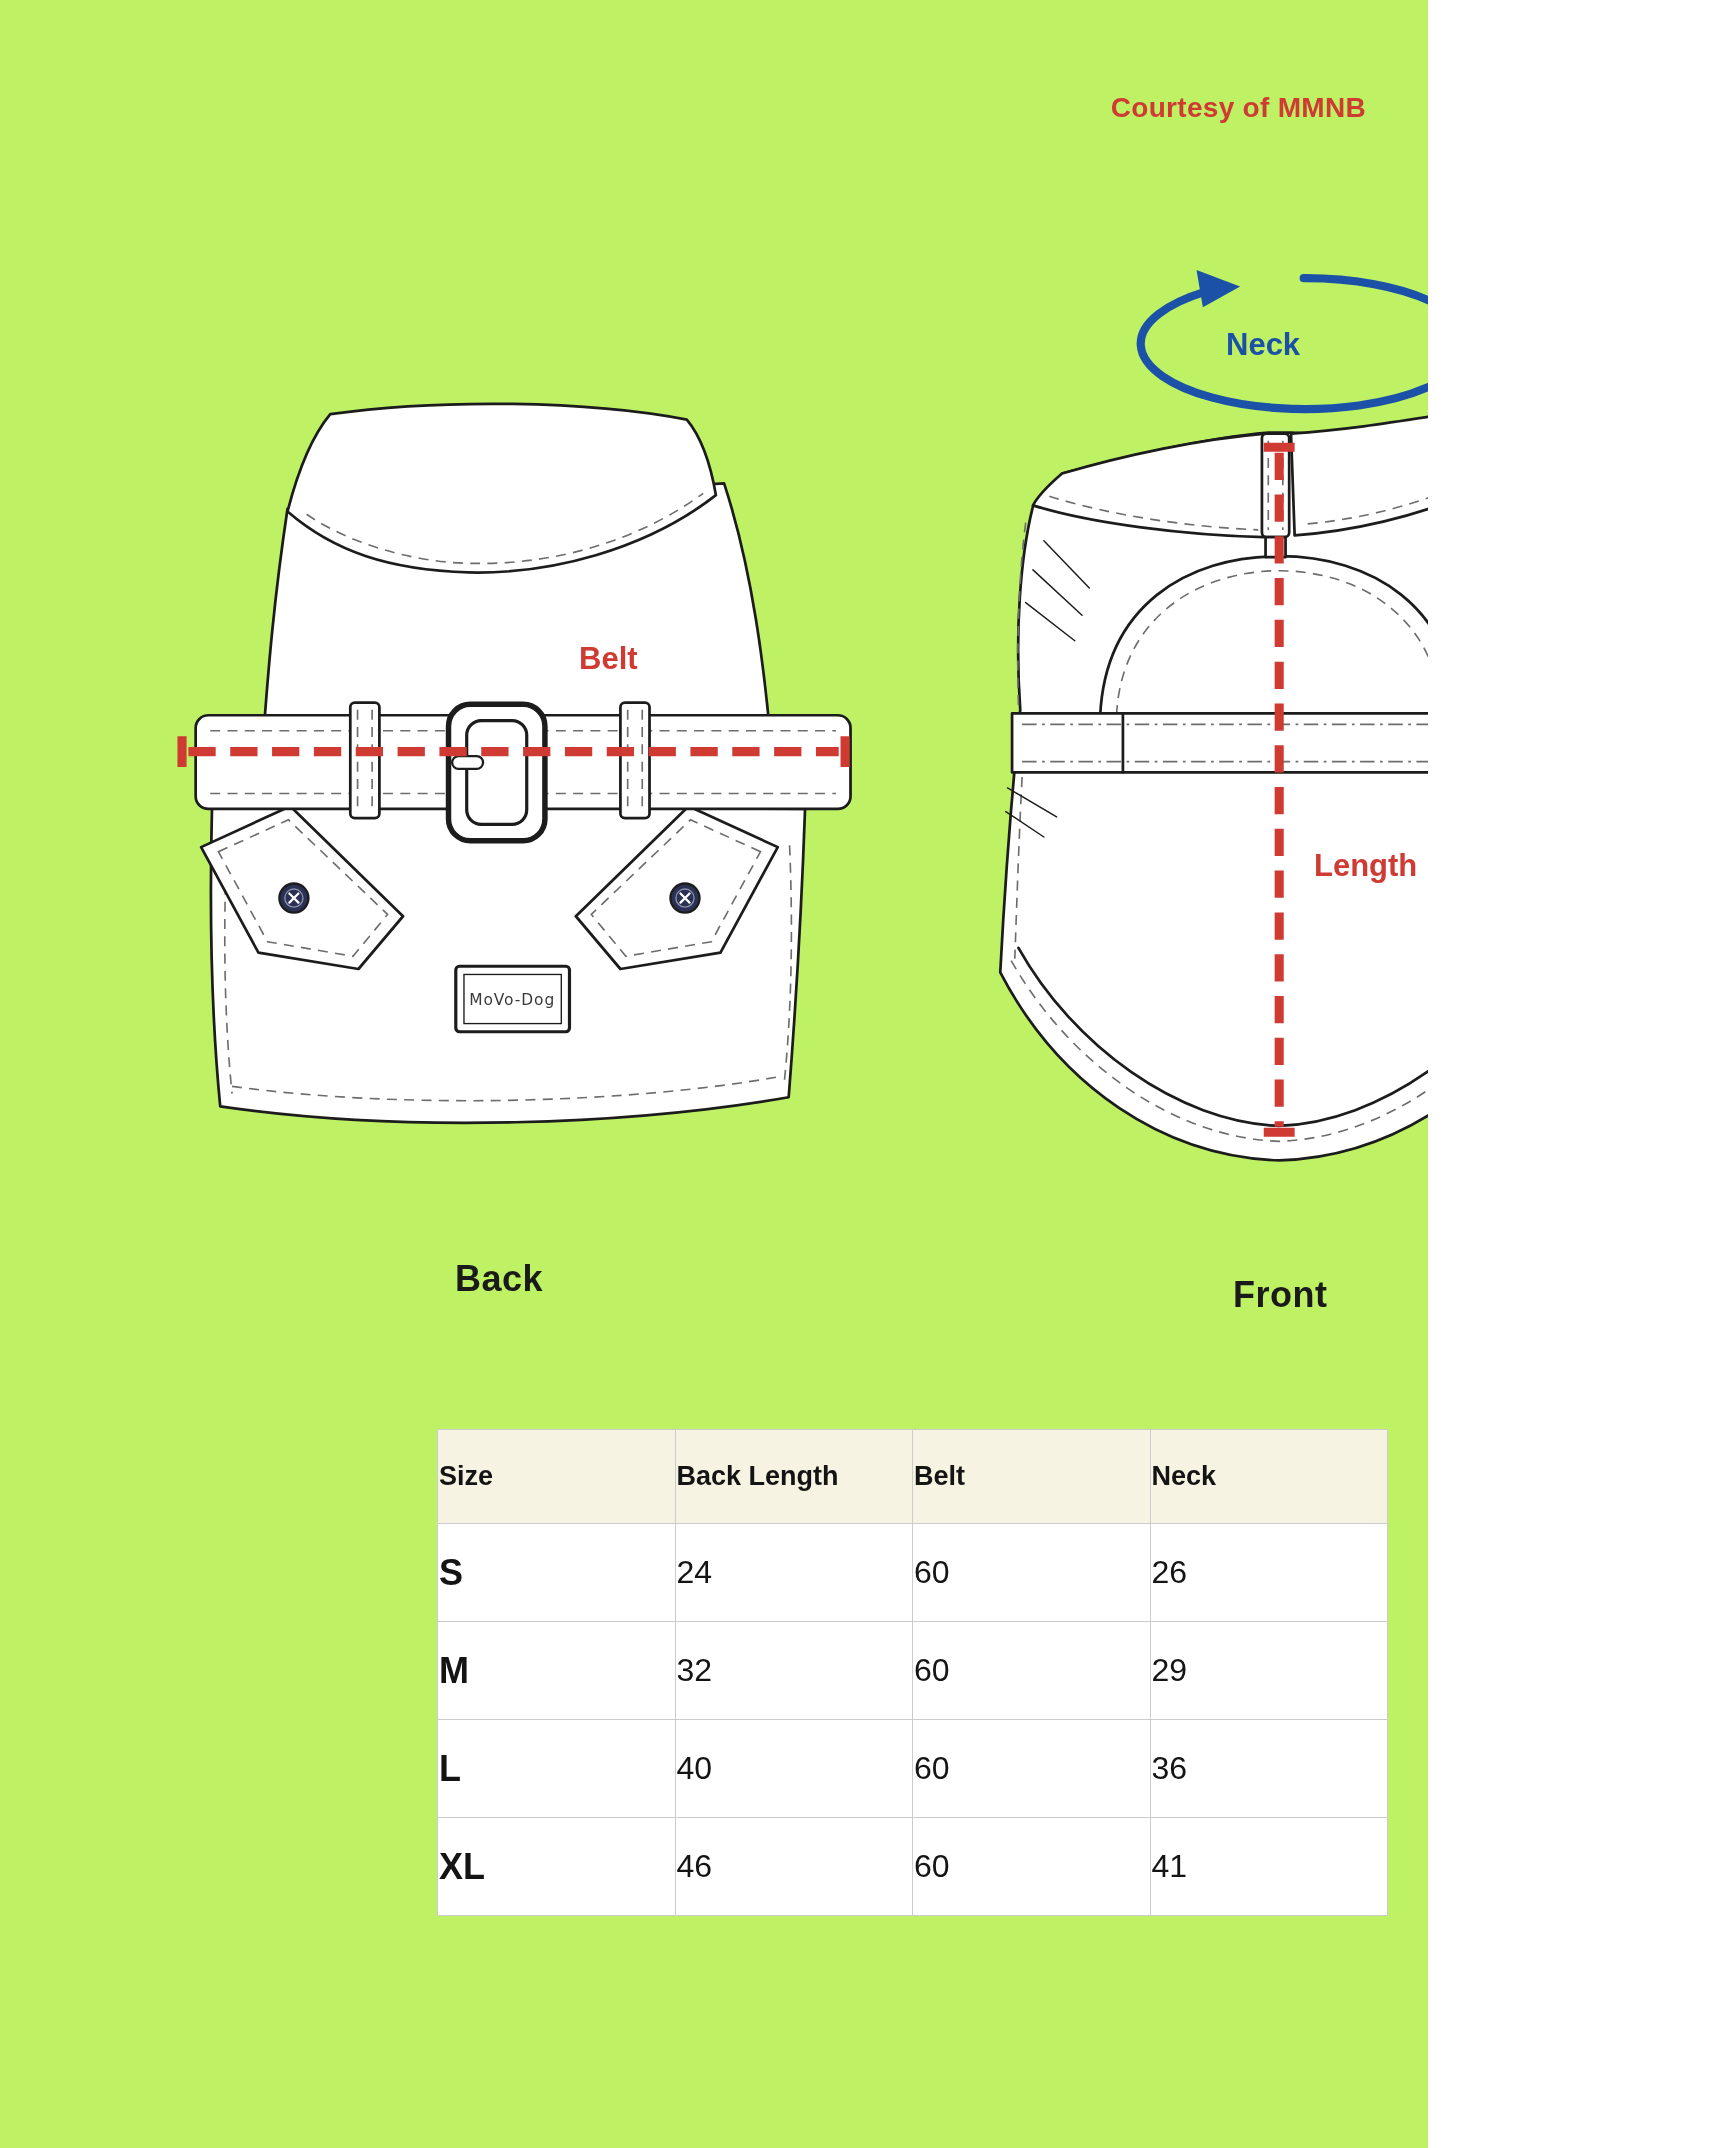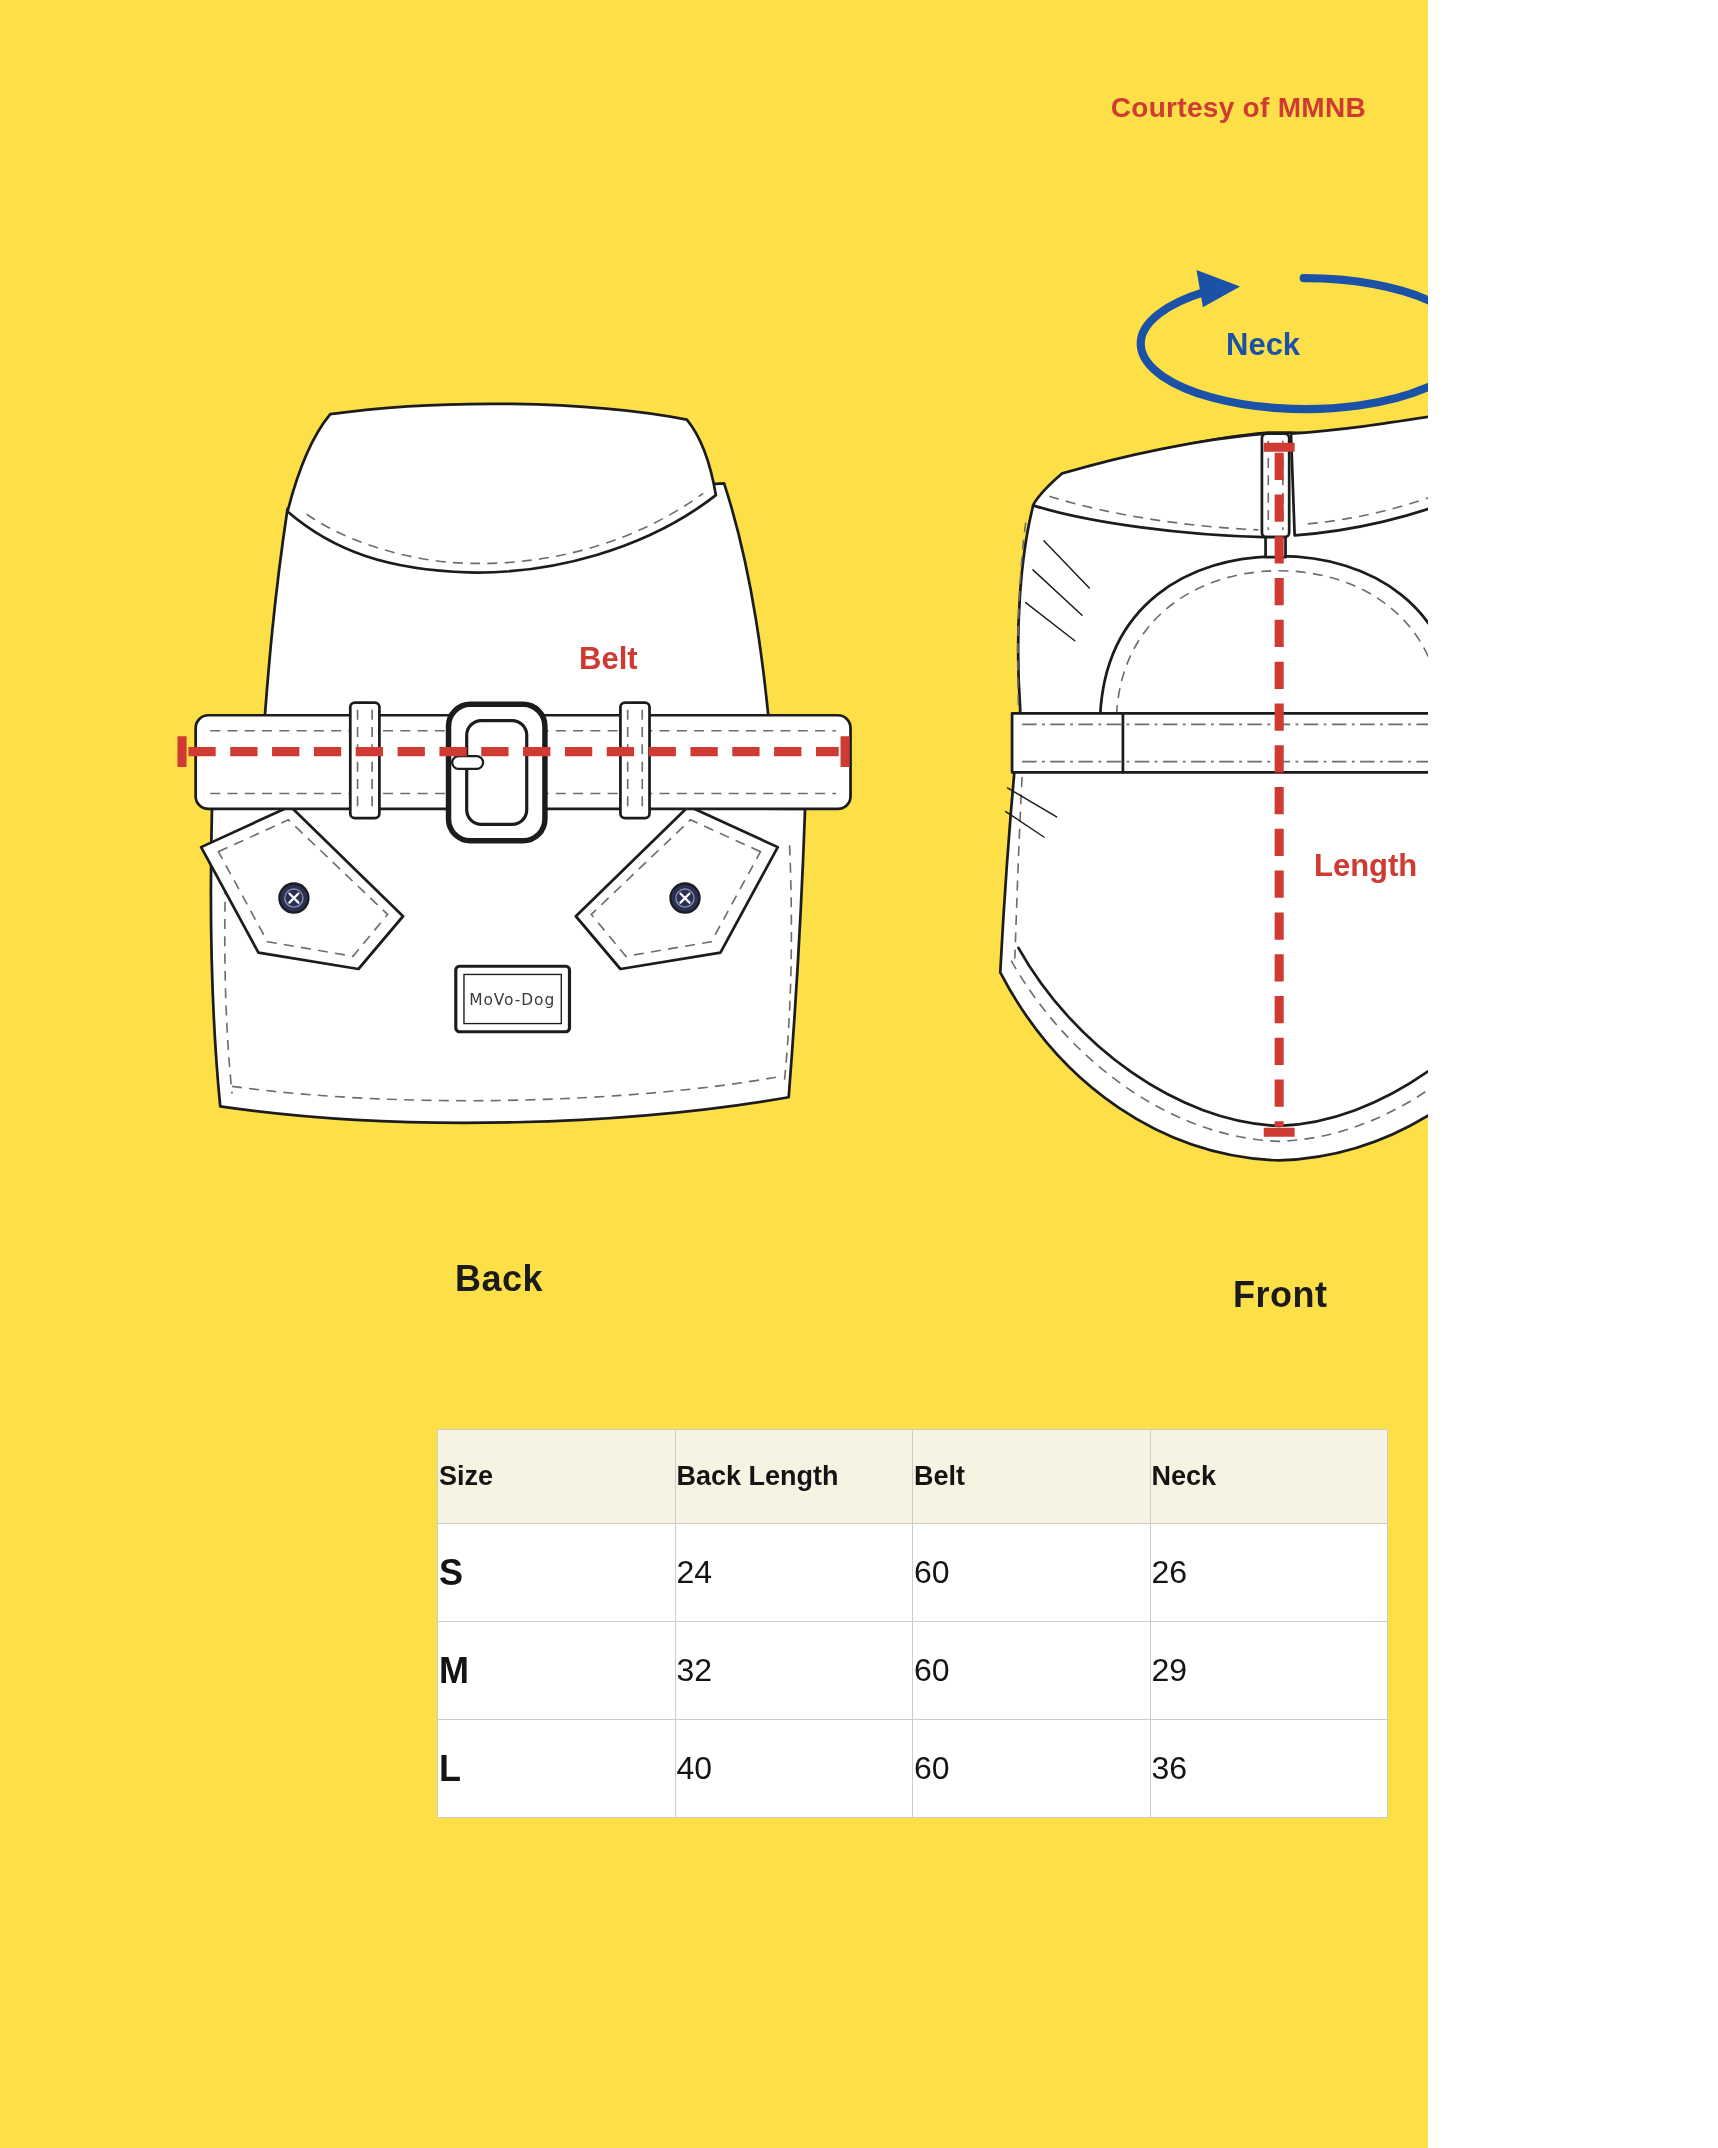--- a/index.html
+++ b/index.html
@@ -4,21 +4,21 @@
 <style>
   :root{
     --measure-red:#cf3a33;
     --measure-blue:#1b52a8;
     --table-header-bg:#f7f3e2;
     --line-black:#1c1c1c;
     --button-navy:#2b3154;
   }
   html,body{margin:0;padding:0;}
   body{background:#ffffff;font-family:"Liberation Sans", sans-serif;}
-  .page{position:relative;width:1428px;height:2148px;background:#fde047;overflow:hidden;}
+  .page{position:relative;width:1428px;height:2148px;background:#bef264;overflow:hidden;}
 
   .courtesy{position:absolute;top:92px;right:62px;font-size:28px;font-weight:bold;
             color:var(--measure-red);letter-spacing:0.3px;}
 
   .drawing{position:absolute;}
 
   
   .ln{fill:none;stroke:var(--line-black);stroke-width:3;stroke-linecap:round;stroke-linejoin:round;}
   .fw{fill:#ffffff;stroke:var(--line-black);stroke-width:3;stroke-linecap:round;stroke-linejoin:round;}
   .thick{stroke-width:6;}
@@ -214,17 +214,23 @@
         <td>32</td>
         <td>60</td>
         <td>29</td>
       </tr>
       <tr>
         <td class="size-col">L</td>
         <td>40</td>
         <td>60</td>
         <td>36</td>
       </tr>
+      <tr>
+        <td class="size-col">XL</td>
+        <td>46</td>
+        <td>60</td>
+        <td>41</td>
+      </tr>
     </tbody>
   </table>
 
 </div>
 
 
 </body></html>

